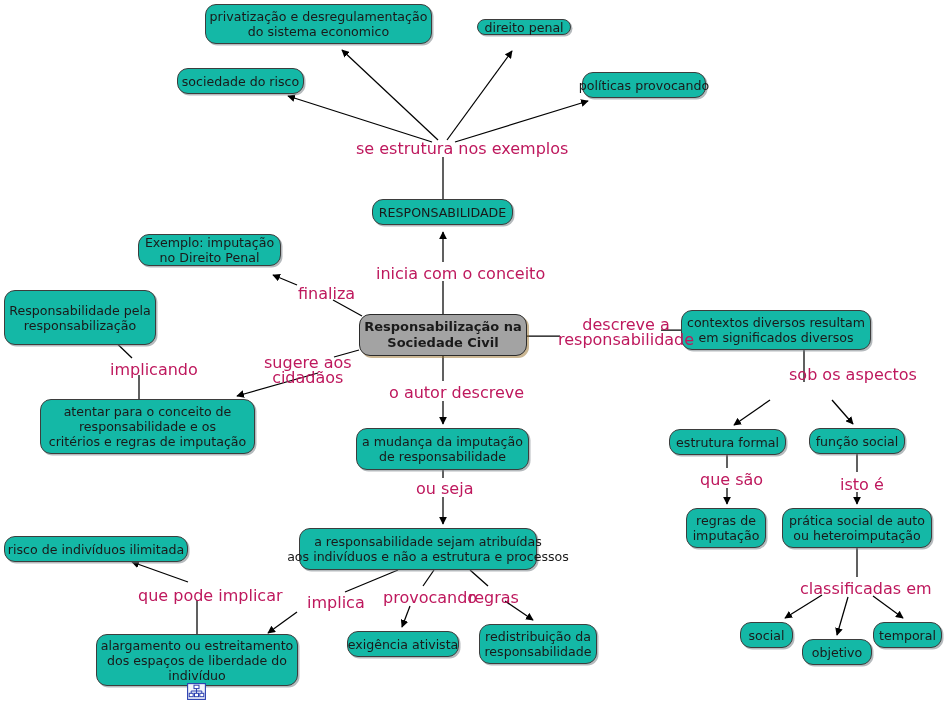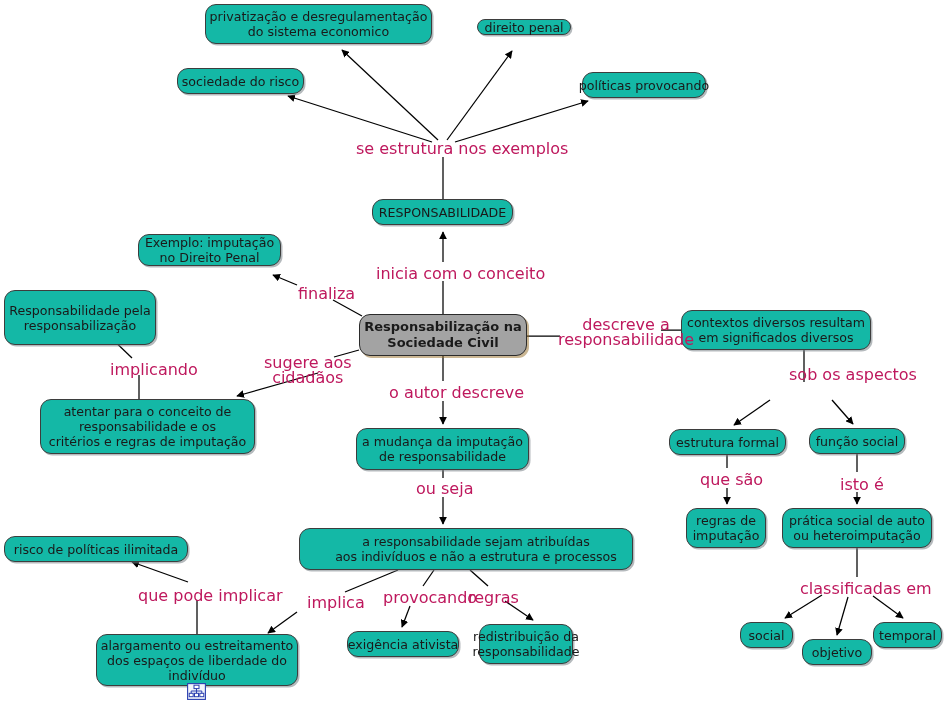--- a/index.html
+++ b/index.html
@@ -170,34 +170,34 @@
 
   <div class="node" style="left:356px; top:428px; width:173px; height:42px;">a mudança da imputação
 de responsabilidade</div>
 
   <div class="node" style="left:686px; top:508px; width:80px; height:40px;">regras de
 imputação</div>
 
   <div class="node" style="left:782px; top:508px; width:150px; height:40px;">prática social de auto
 ou heteroimputação</div>
 
-  <div class="node" style="left:299px; top:528px; width:334px; height:42px;padding-left:28px;">a responsabilidade sejam atribuídas
+  <div class="node" style="left:299px; top:528px; width:238px; height:42px;padding-left:28px;">a responsabilidade sejam atribuídas
 aos indivíduos e não a estrutura e processos</div>
 
-  <div class="node" style="left:4px; top:536px; width:184px; height:26px;">risco de políticas ilimitada</div>
+  <div class="node" style="left:4px; top:536px; width:184px; height:26px;">risco de indivíduos ilimitada</div>
 
   <div class="node" style="left:740px; top:622px; width:53px; height:26px;">social</div>
 
   <div class="node" style="left:873px; top:622px; width:69px; height:26px;">temporal</div>
 
   <div class="node" style="left:802px; top:639px; width:70px; height:26px;">objetivo</div>
 
   <div class="node" style="left:347px; top:631px; width:112px; height:26px;">exigência ativista</div>
 
-  <div class="node" style="left:479px; top:624px; width:94px; height:40px;">redistribuição da
+  <div class="node" style="left:479px; top:624px; width:118px; height:40px;">redistribuição da
 responsabilidade</div>
 
   <div class="node" style="left:96px; top:634px; width:202px; height:52px;">alargamento ou estreitamento
 dos espaços de liberdade do
 indivíduo</div>
 
   <svg class="submap-icon" style="left:187px; top:683px;" viewBox="0 0 19 17" xmlns="http://www.w3.org/2000/svg">
     <rect x="0.6" y="0.6" width="17.8" height="15.8" fill="#f2f5fb" stroke="#2b3fb0" stroke-width="1.1"></rect>
     <rect x="7" y="2.2" width="5" height="3.4" fill="#ffffff" stroke="#2b3fb0" stroke-width="1"></rect>
     <line x1="9.5" y1="5.6" x2="9.5" y2="8" stroke="#2b3fb0" stroke-width="1"></line>

